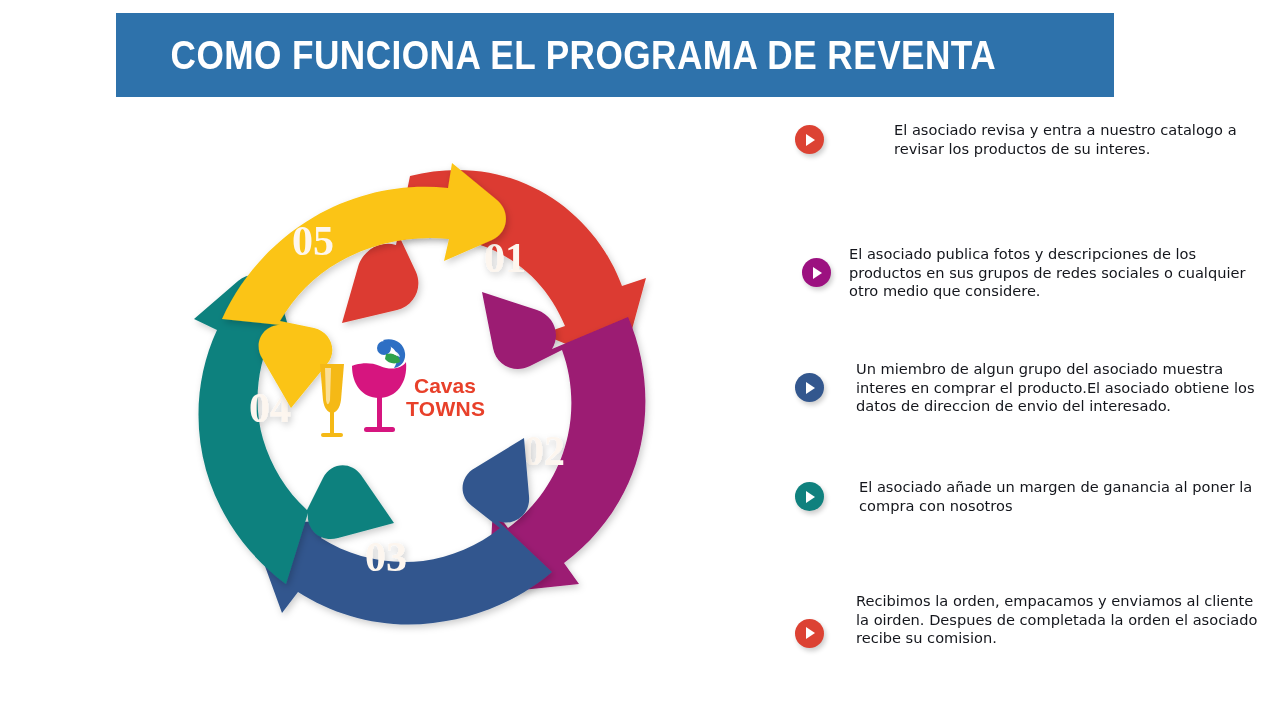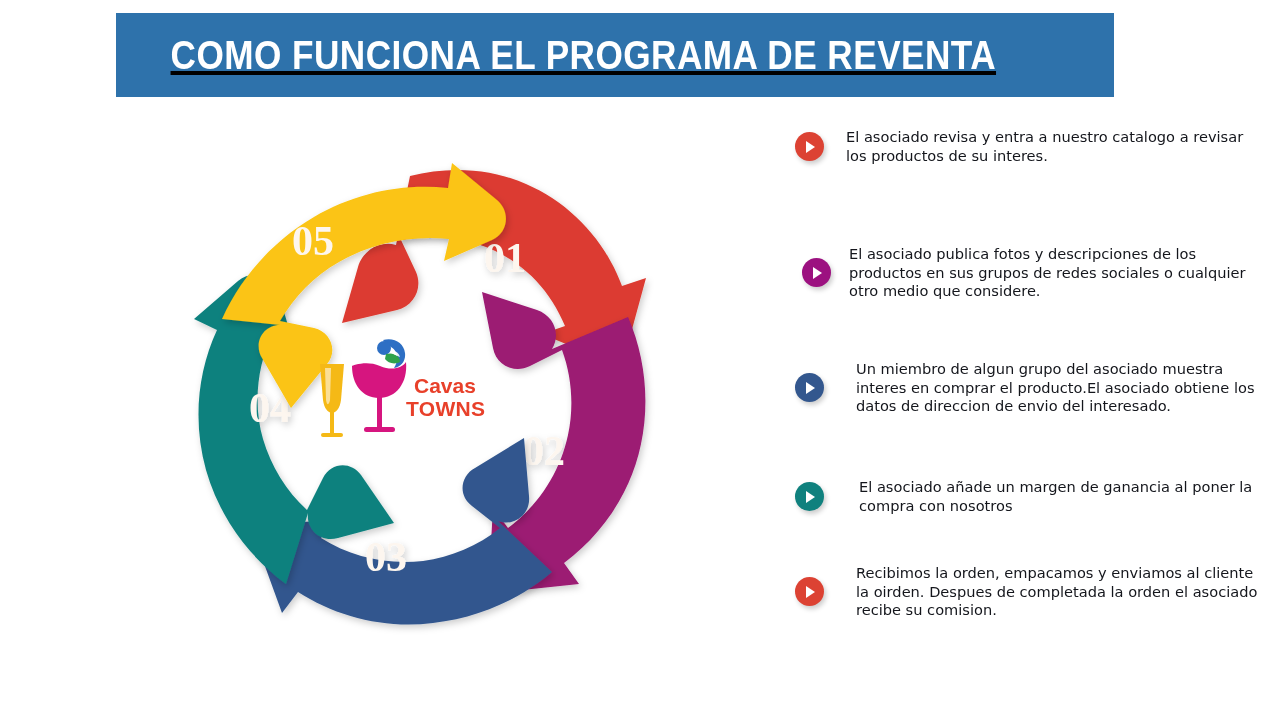--- a/index.html
+++ b/index.html
@@ -18,21 +18,20 @@
   
   #header-bar {
     position: absolute;
     left: 116px;
     top: 13px;
     width: 998px;
     height: 84px;
     background: #2E72AB;
     display: flex;
     align-items: center;
-    text-decoration: underline;
   }
   #header-title {
     color: #ffffff;
     font-family: "Liberation Sans", sans-serif;
     font-weight: bold;
     font-size: 40px;
     letter-spacing: 0.5px;
     padding-left: 62px;
     transform: scaleX(0.88);
     transform-origin: left center;
@@ -113,29 +112,29 @@
     border-bottom: 6px solid transparent;
   }
   .step-text {
     font-family: "DejaVu Sans", sans-serif;
     font-size: 14.6px;
     line-height: 18.5px;
     color: #14161c;
   }
 
   
-  #step-row-1 { top: 8px;   left: 0px;  }
+  #step-row-1 { top: 1px;   left: 0px; gap: 48px;  }
   #step-row-1 .step-text { margin-left: 12px; }
   #step-row-2 { top: 125px; left: 7px;  }
   #step-row-2 .step-text { margin-left: 8px; }
   #step-row-3 { top: 240px; left: 0px;  }
   #step-row-3 .step-text { margin-left: 22px; }
   #step-row-4 { top: 358px; left: 0px;  }
   #step-row-4 .step-text { margin-left: 25px; }
-  #step-row-5 { top: 444px; left: 0px;  }
+  #step-row-5 { top: 472px; left: 0px; align-items: flex-end;  }
   #step-row-5 .step-text { margin-left: 22px; }
 </style>
 </head>
 <body>
 
 <div id="header-bar">
   <div id="header-title">COMO FUNCIONA EL PROGRAMA DE REVENTA</div>
 </div>
 
 <div id="diagram">

